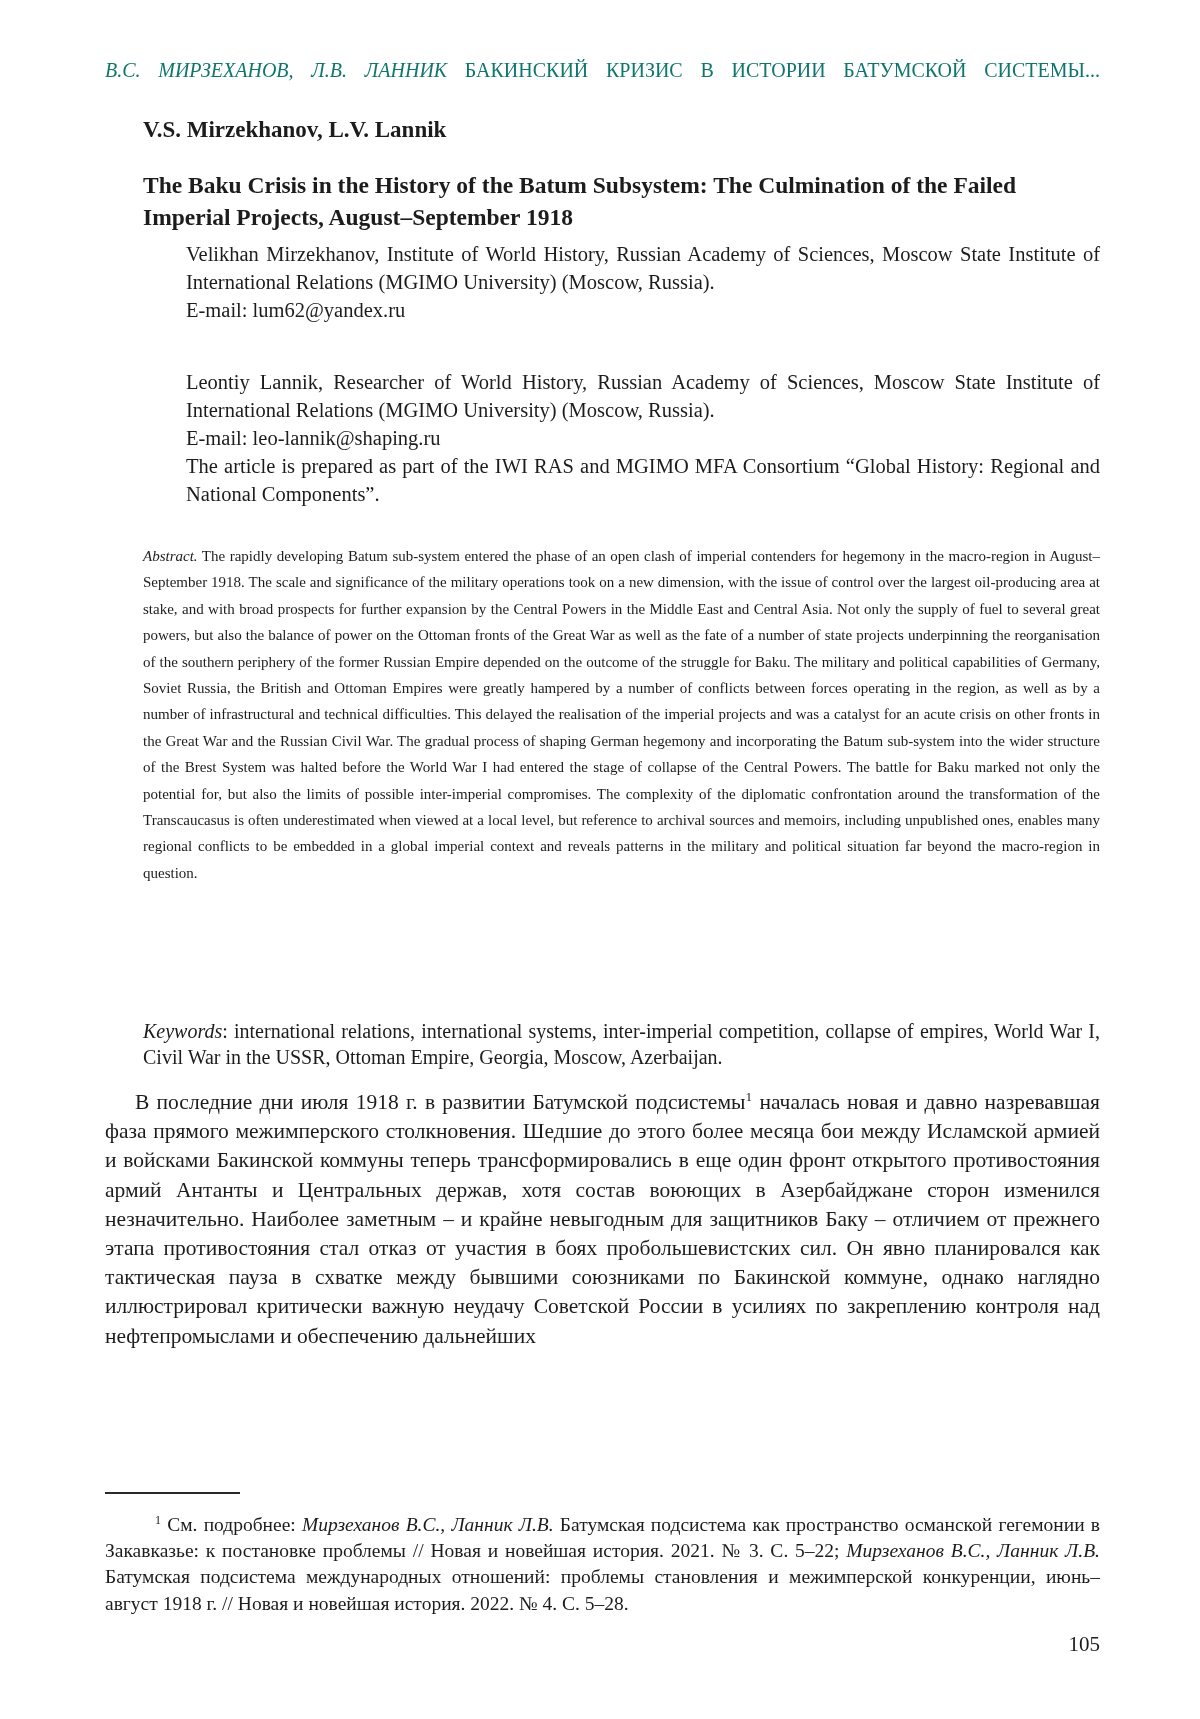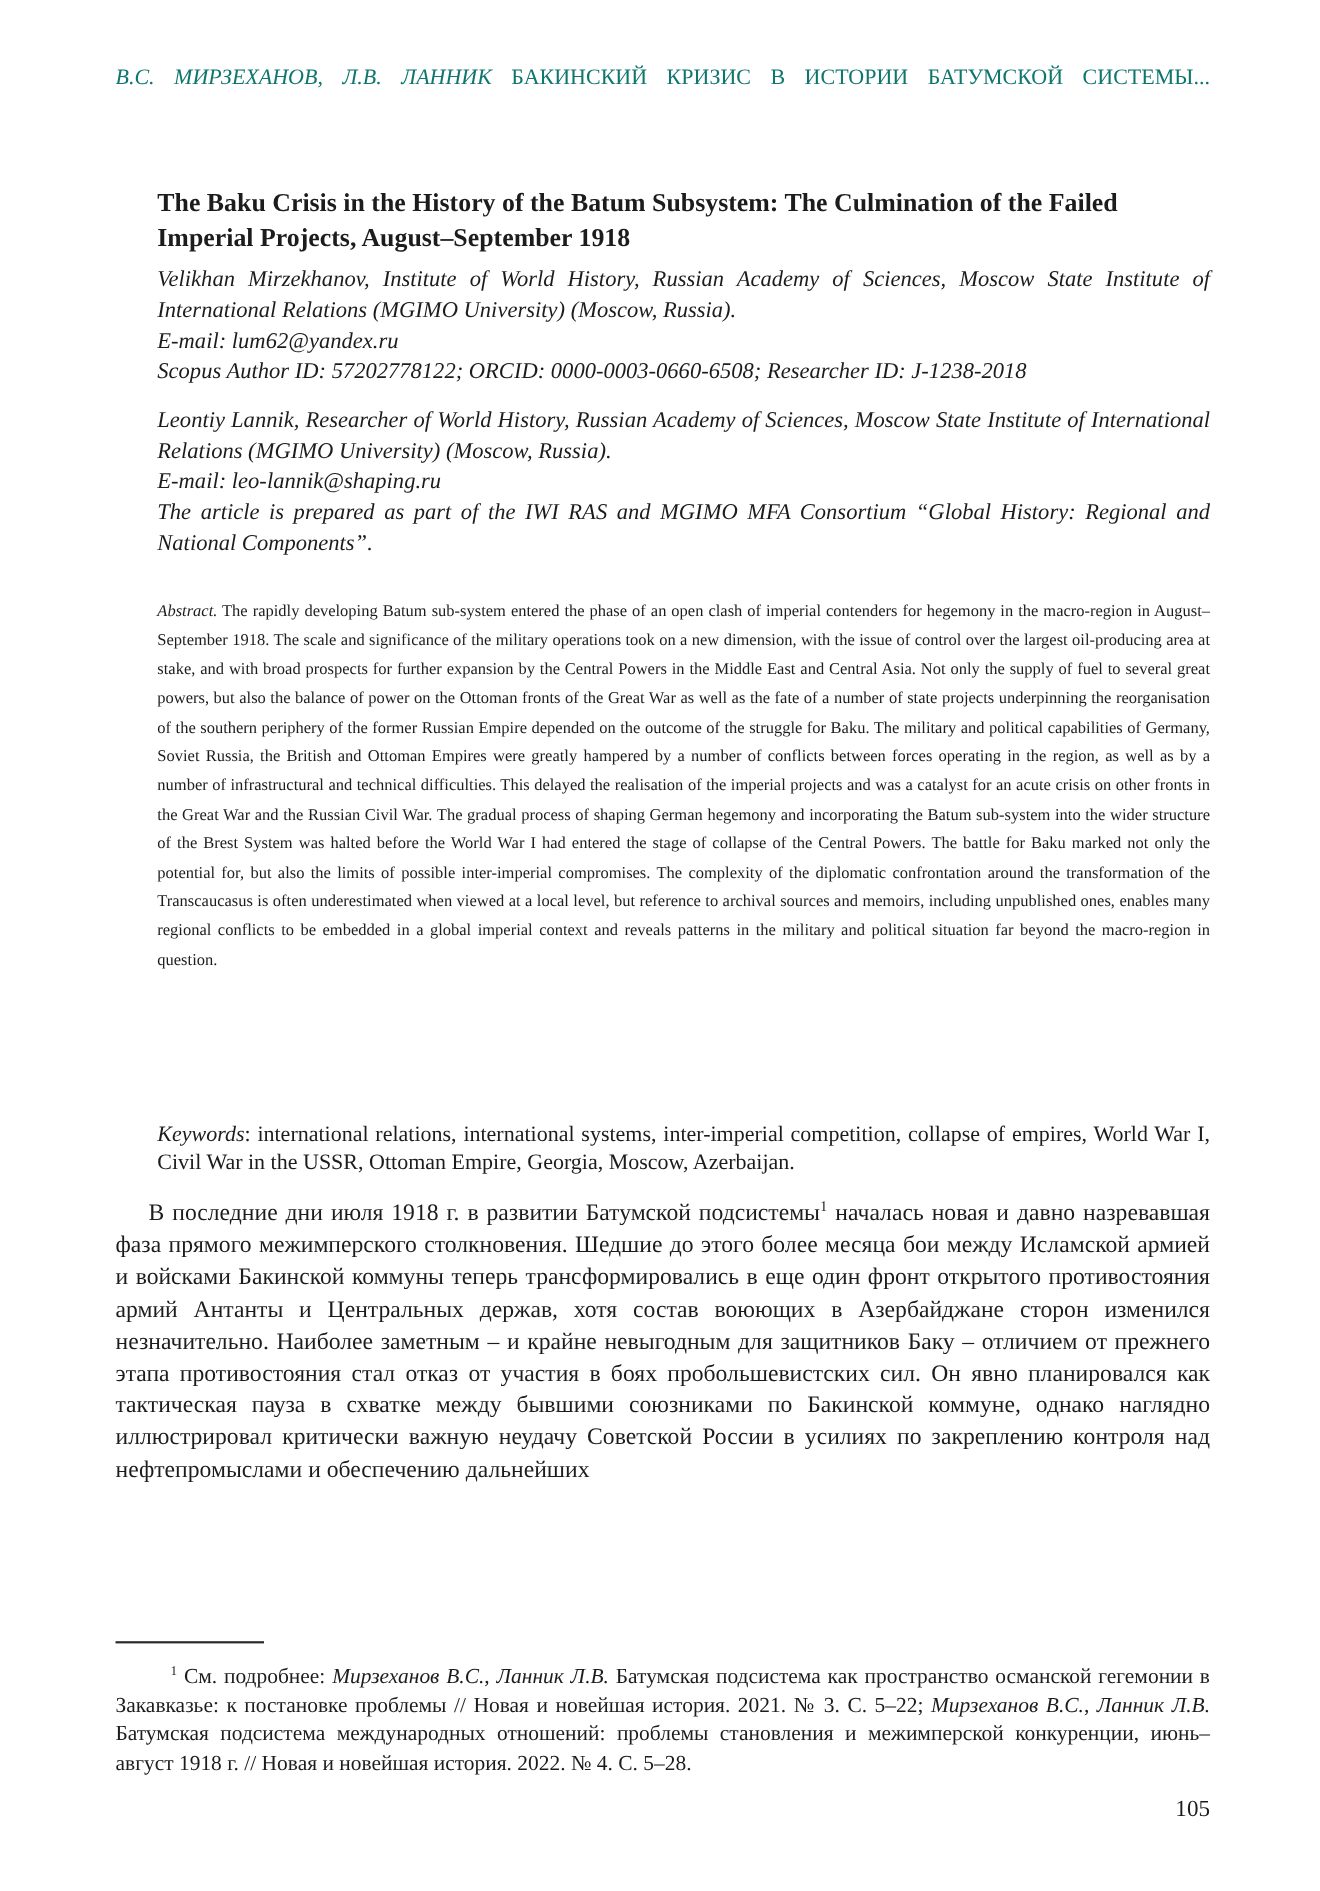--- a/index.html
+++ b/index.html
@@ -27,21 +27,21 @@
     top:116px;
     font-size:23px; font-weight:bold; line-height:28px;
   }
   .article-title {
     top:170px;
     font-size:23.5px; font-weight:bold; line-height:31.5px;
     text-align:left;
   }
 
   .affil {
-    font-size:20.5px; font-style:italic; line-height:28px;
+    font-size:20.5px; line-height:28px;margin-left:43px;
   }
   .affil-1 { top:240px; }
   .affil-2 { top:368px; }
   .affil .org, .affil .funding { text-align:justify; }
 
   .abstract {
     top:543px;
     font-size:15px; line-height:26.4px;
     text-align:justify;
   }
@@ -83,27 +83,27 @@
     font-size:21px;
   }
 </style>
 </head>
 <body>
 
 <div class="page">
 
   <div class="abs running-head"><span class="rh-authors">В.С. МИРЗЕХАНОВ, Л.В. ЛАННИК</span><span> БАКИНСКИЙ КРИЗИС В ИСТОРИИ БАТУМСКОЙ СИСТЕМЫ...</span></div>
 
+  <div class="abs indent-block authors-en">V.S. Mirzekhanov, L.V. Lannik</div>
 
   <h1 class="abs indent-block article-title">The Baku Crisis in the History of the Batum Subsystem: The Culmination of the Failed Imperial Projects, August–September 1918</h1>
 
   <div class="abs indent-block affil affil-1">
     <p class="org">Velikhan Mirzekhanov, Institute of World History, Russian Academy of Sciences, Moscow State Institute of International Relations (MGIMO University) (Moscow, Russia).</p>
     <p class="email">E-mail: lum62@yandex.ru</p>
-    <p class="ids">Scopus Author ID: 57202778122; ORCID: 0000-0003-0660-6508; Researcher ID: J-1238-2018</p>
   </div>
 
   <div class="abs indent-block affil affil-2">
     <p class="org">Leontiy Lannik, Researcher of World History, Russian Academy of Sciences, Moscow State Institute of International Relations (MGIMO University) (Moscow, Russia).</p>
     <p class="email">E-mail: leo-lannik@shaping.ru</p>
     <p class="funding">The article is prepared as part of the IWI RAS and MGIMO MFA Consortium “Global History: Regional and National Components”.</p>
   </div>
 
   <p class="abs indent-block abstract"><span class="label">Abstract.</span><span> The rapidly developing Batum sub-system entered the phase of an open clash of imperial contenders for hegemony in the macro-region in August–September 1918. The scale and significance of the military operations took on a new dimension, with the issue of control over the largest oil-producing area at stake, and with broad prospects for further expansion by the Central Powers in the Middle East and Central Asia. Not only the supply of fuel to several great powers, but also the balance of power on the Ottoman fronts of the Great War as well as the fate of a number of state projects underpinning the reorganisation of the southern periphery of the former Russian Empire depended on the outcome of the struggle for Baku. The military and political capabilities of Germany, Soviet Russia, the British and Ottoman Empires were greatly hampered by a number of conflicts between forces operating in the region, as well as by a number of infrastructural and technical difficulties. This delayed the realisation of the imperial projects and was a catalyst for an acute crisis on other fronts in the Great War and the Russian Civil War. The gradual process of shaping German hegemony and incorporating the Batum sub-system into the wider structure of the Brest System was halted before the World War I had entered the stage of collapse of the Central Powers. The battle for Baku marked not only the potential for, but also the limits of possible inter-imperial compromises. The complexity of the diplomatic confrontation around the transformation of the Transcaucasus is often underestimated when viewed at a local level, but reference to archival sources and memoirs, including unpublished ones, enables many regional conflicts to be embedded in a global imperial context and reveals patterns in the military and political situation far beyond the macro-region in question.</span></p>
 

